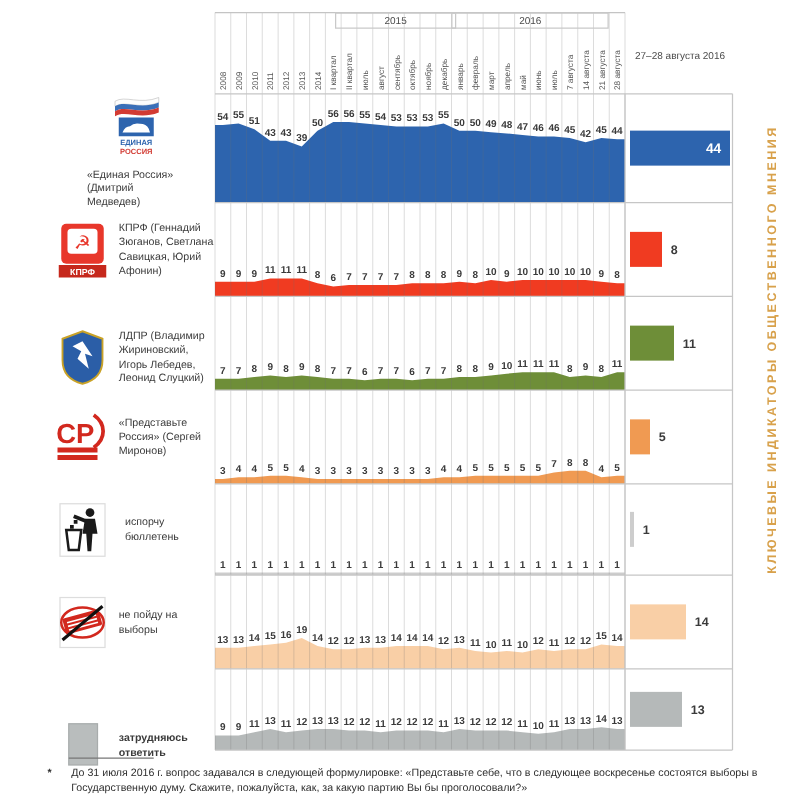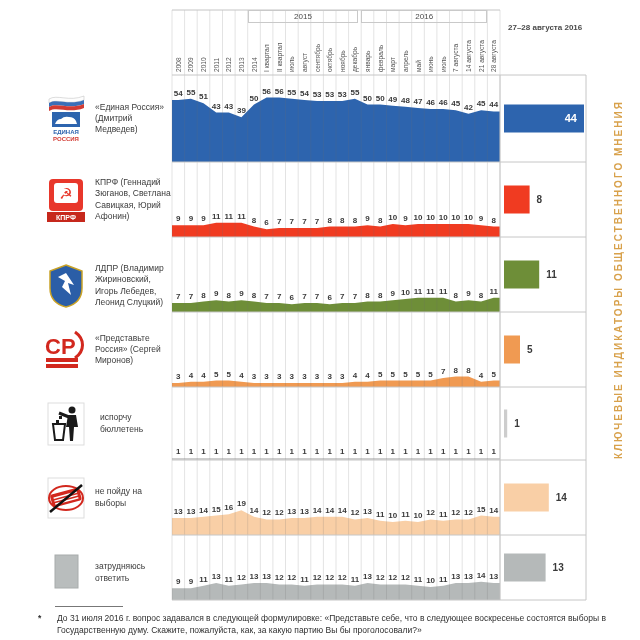--- a/index.html
+++ b/index.html
@@ -7,22 +7,22 @@
     position:relative;width:640px;height:640px;background:#fff;overflow:hidden;
     font-family:"Liberation Sans","DejaVu Sans",sans-serif;color:#3a3a3a;
   }
   #chart-svg{position:absolute;left:0;top:0;}
   .group-box{
     position:absolute;top:10px;height:13px;border:1px solid #c9c9c9;
     display:flex;align-items:center;justify-content:center;
     font-size:8px;color:#4a4a4a;box-sizing:border-box;background:transparent;
   }
   #survey-date{
-    position:absolute;left:508px;top:23px;width:100px;
-    font-size:8px;color:#4a4a4a;font-weight:bold;
+    position:absolute;left:508px;top:40px;width:100px;
+    font-size:8px;color:#4a4a4a;
   }
   #side-title{
     position:absolute;right:14px;top:70px;height:420px;width:16px;
     writing-mode:vertical-rl;transform:rotate(180deg);
     display:flex;align-items:center;justify-content:center;
     font-size:10px;font-weight:bold;letter-spacing:2px;color:#d8a14b;white-space:nowrap;
   }
   .party-row{
     position:absolute;left:44px;width:130px;display:flex;align-items:center;gap:7px;
   }
@@ -305,27 +305,27 @@
       <rect x="504" y="335.5" width="16.0" height="28" fill="#f09a52"></rect>
       <text x="527" y="353.0" text-anchor="start" font-size="10" font-weight="bold" fill="#3a3a3a">5</text>
       <rect x="504" y="409.5" width="3.2" height="28" fill="#cdcdcd"></rect>
       <text x="514.2" y="427.0" text-anchor="start" font-size="10" font-weight="bold" fill="#3a3a3a">1</text>
       <rect x="504" y="483.5" width="44.8" height="28" fill="#f9cfa6"></rect>
       <text x="555.8" y="501.0" text-anchor="start" font-size="10" font-weight="bold" fill="#3a3a3a">14</text>
       <rect x="504" y="553.5" width="41.6" height="28" fill="#b5b9b9"></rect>
       <text x="552.6" y="571.0" text-anchor="start" font-size="10" font-weight="bold" fill="#3a3a3a">13</text>
     </svg>
 
-  <div class="group-box" id="group-2015" style="left: 248px; width: 110px;">2015</div>
+  <div class="group-box" id="group-2015" style="left: 268px; width: 97px;">2015</div>
   <div class="group-box" id="group-2016" style="left: 361.231px; width: 126px;">2016</div>
 
   <div id="survey-date">27–28 августа 2016</div>
 
   <div id="labels-layer">
-      <div class="party-row" style="top: 75px; height: 87px;">
+      <div class="party-row" style="top: 75px; height: 87px; flex-direction: column;">
         <span class="party-icon">
           <svg width="44" height="52" viewBox="0 0 44 52">
     <path d="M5 6 C13 1 25 9 40 3 L40 7 C25 13 13 5 5 10 Z" fill="#fdfdfd" stroke="#bbb" stroke-width="0.5"></path>
     <path d="M5 10 C13 5 25 13 40 7 L40 11 C25 17 13 9 5 14 Z" fill="#3a6fb8"></path>
     <path d="M5 14 C13 9 25 17 40 11 L40 15 C25 21 13 13 5 18 Z" fill="#d23b33"></path>
     <rect x="8" y="19" width="28" height="15" fill="#2d64ae"></rect>
     <path d="M11 31 q2 -5 6 -5 q3 -3 8 -2 q5 0 7 4 l1 3 Z" fill="#ffffff"></path>
     <text x="22" y="41" text-anchor="middle" font-size="6" font-weight="bold" fill="#2d64ae">ЕДИНАЯ</text>
     <text x="22" y="48" text-anchor="middle" font-size="6" font-weight="bold" fill="#d23b33">РОССИЯ</text>
           </svg>
@@ -387,21 +387,21 @@
       <line x1="8" y1="18" x2="32" y2="18" stroke="#ffffff" stroke-width="1.4"></line>
       <line x1="8" y1="21" x2="32" y2="21" stroke="#ffffff" stroke-width="1.4"></line>
       <line x1="8" y1="24" x2="32" y2="24" stroke="#ffffff" stroke-width="1.4"></line>
     </g>
     <ellipse cx="20" cy="21" rx="17" ry="12" fill="none" stroke="#d2281e" stroke-width="2"></ellipse>
     <line x1="4" y1="35" x2="36" y2="8" stroke="#111111" stroke-width="2.5"></line>
           </svg>
         </span>
         <span class="party-name">не пойду на выборы</span>
       </div>
-      <div class="party-row" style="top: 540px; height: 65px;">
+      <div class="party-row" style="top: 564px; height: 65px; font-weight: bold;">
         <span class="party-icon">
           <svg width="40" height="44" viewBox="0 0 40 44">
     <rect x="9" y="4" width="23" height="33" fill="#b9bdbd" stroke="#a8acac"></rect>
           </svg>
         </span>
         <span class="party-name">затрудняюсь ответить</span>
       </div>
     </div>
 
   <div id="side-title">КЛЮЧЕВЫЕ ИНДИКАТОРЫ ОБЩЕСТВЕННОГО МНЕНИЯ</div>

